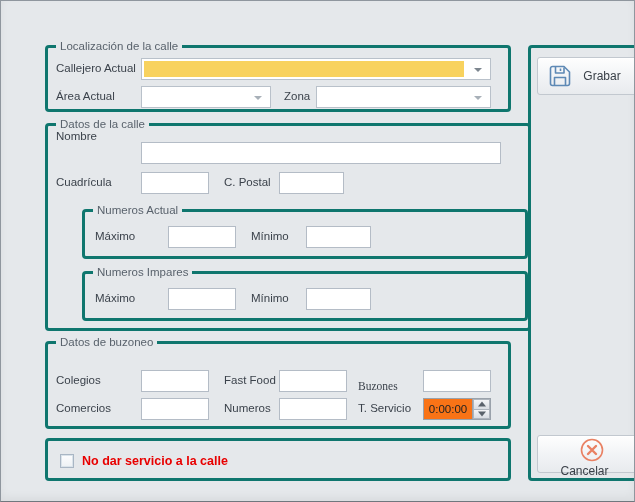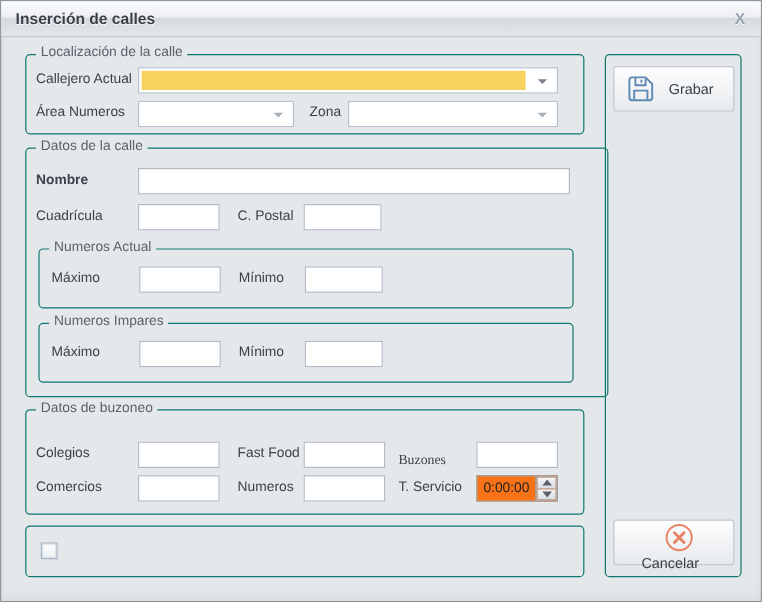--- a/index.html
+++ b/index.html
@@ -26,21 +26,21 @@
     text-shadow:0 1px 0 #fff;
   }
   .close-x {
     position:absolute; right:13px; top:7px;
     font-size:13px; font-weight:bold; color:#97A1AC; cursor:default;
     text-shadow:0 1px 0 #fff;
   }
 
   .group {
     position:absolute;
-    border:1px solid #0f766e; border-radius:4px;
+    border:3px solid #0f766e; border-radius:4px;margin-left:24px;
   }
   .group-title {
     position:absolute; top:-8px; left:8px;
     background:#E5E8EB; padding:0 4px;
     font-size:11.5px; color:#5A markdown6470;
     color:#59626C; white-space:nowrap;
   }
 
   .lbl {
     position:absolute; font-size:11.5px; color:#3B424B; white-space:nowrap;
@@ -107,51 +107,47 @@
     display:flex; align-items:center; cursor:default;
   }
   .btn .ico { margin-left:9px; flex:0 0 auto; display:flex; }
   .btn .btn-lbl { flex:1; text-align:center; font-size:12px; color:#3A4048; padding-right:6px; }
 </style>
 </head>
 <body>
 
 <div class="dialog">
 
-  <div class="titlebar">
-    <span class="title">Inserción de calles</span>
-    <span class="close-x">X</span>
-  </div>
 
   <div class="group" style="left:20px; top:44px; width:466px; height:67px;">
     <span class="group-title">Localización de la calle</span>
 
     <span class="lbl" style="left:8px; top:14px;">Callejero Actual</span>
     <div class="combo" style="left:93px; top:10px; width:350px;">
       <div class="fill" style="background:#F8D25E;"></div>
       <span class="arrow-down"></span>
     </div>
 
-    <span class="lbl" style="left:8px; top:42px;">Área Numeros</span>
+    <span class="lbl" style="left:8px; top:42px;">Área Actual</span>
     <div class="combo" style="left:93px; top:38px; width:130px;">
       <div class="fill plain"></div>
       <span class="arrow-down" style="border-top-color:#A8B0B8;"></span>
     </div>
 
     <span class="lbl" style="left:236px; top:42px;">Zona</span>
     <div class="combo" style="left:268px; top:38px; width:175px;">
       <div class="fill plain"></div>
       <span class="arrow-down" style="border-top-color:#A8B0B8;"></span>
     </div>
   </div>
 
   <div class="group" style="left:20px; top:122px; width:486px; height:208px;">
     <span class="group-title">Datos de la calle</span>
 
-    <span class="lbl" style="left:8px; top:20px;font-weight:bold;">Nombre</span>
+    <span class="lbl" style="left:8px; top:4px;">Nombre</span>
     <input class="tb" style="left: 93px; top: 16px; width: 360px;" value="">
 
     <span class="lbl" style="left:8px; top:50px;">Cuadrícula</span>
     <input class="tb" style="left: 93px; top: 46px; width: 68px;" value="">
     <span class="lbl" style="left:176px; top:50px;">C. Postal</span>
     <input class="tb" style="left: 231px; top: 46px; width: 65px;" value="">
 
     <div class="group" style="left:10px; top:83px; width:446px; height:50px;">
       <span class="group-title">Numeros Actual</span>
       <span class="lbl" style="left:10px; top:18px;">Máximo</span>
@@ -193,20 +189,21 @@
           </div>
         <div class="spin-btn">
             <span class="tri-dn"></span>
           </div>
       </div>
     </div>
   </div>
 
   <div class="group" style="left:20px; top:437px; width:466px; height:43px;">
     <span class="checkbox" style="left:12px; top:13px;"></span>
+    <span class="warn-lbl" style="left:34px; top:13px; color:#E80000;">No dar servicio a la calle</span>
   </div>
 
   <div class="group" style="left:503px; top:44px; width:114px; height:436px;">
 
     <div class="btn" style="left:6px; top:9px;">
       <span class="ico">
         <svg width="26" height="26" viewBox="0 0 26 26" fill="none" stroke="#5E89B5" stroke-width="1.6" stroke-linejoin="round">
           <path d="M5.5 3.5 H17 L22.5 9 V20.5 a2 2 0 0 1 -2 2 H5.5 a2 2 0 0 1 -2 -2 V5.5 a2 2 0 0 1 2 -2 Z"></path>
           <path d="M8.5 3.5 V10 H17 V4.5"></path>
           <path d="M13.5 5.5 V8"></path>

